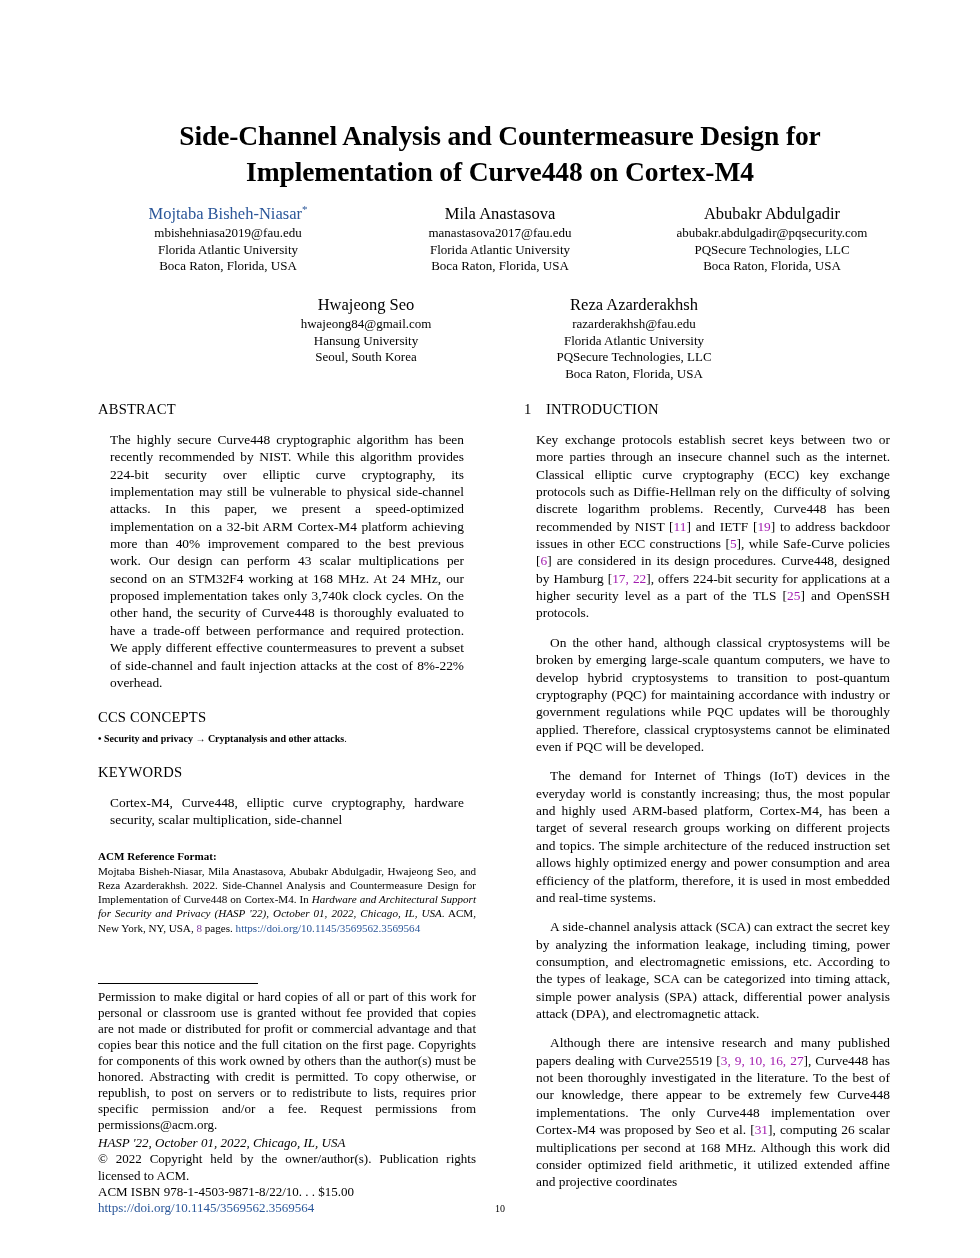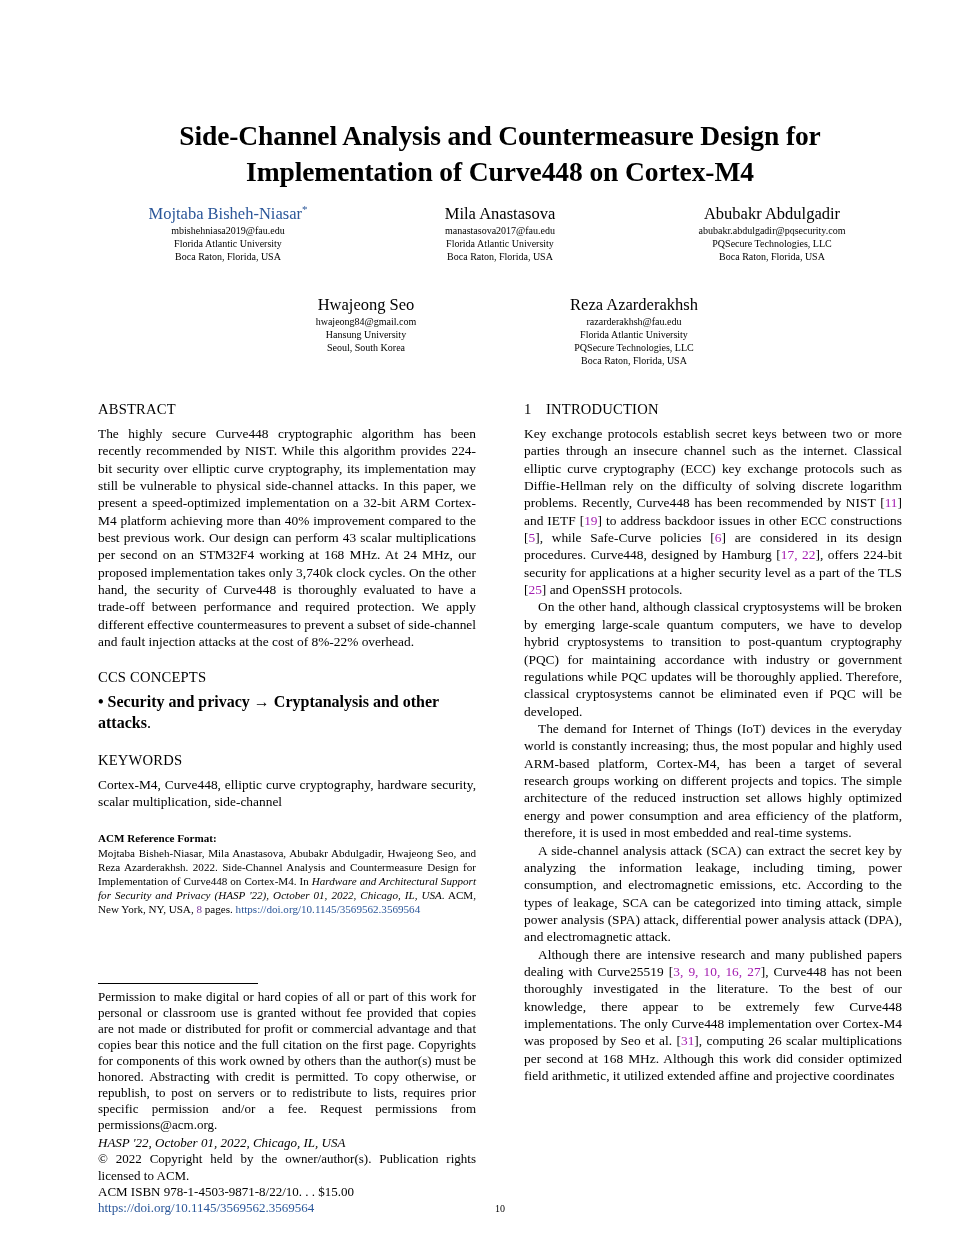--- a/index.html
+++ b/index.html
@@ -58,21 +58,21 @@
     margin-bottom: 1px;
   }
   .author-name.link { color: #2a5699; }
   .author-sup {
     font-size: 11px;
     vertical-align: super;
     line-height: 0;
   }
   .author-email,
   .author-affil {
-    font-size: 10px;
+    font-size: 13px;
     display: block;
   }
   .authors-row-2 .author {
     flex: 0 0 auto;
     width: 268px;
   }
   .authors-row-2 .spacer-l { width: 134px; flex: 0 0 auto; }
 
   
   .col {
@@ -90,28 +90,28 @@
     font-weight: normal;
     margin: 0 0 6px 0;
     letter-spacing: 0.2px;
   }
   h2.sec-head .num {
     display: inline-block;
     width: 22px;
   }
   .blk { margin-bottom: 17px; }
   p.body {
-    margin: 0;
+    margin: 12px;
     text-align: justify;
     text-justify: inter-word;
     hyphens: manual;
   }
   p.body + p.body { text-indent: 14px; }
 
-  .ccs-line { font-weight: bold; font-size: 16px; margin: 0; }
+  .ccs-line { font-weight: bold; font-size: 10px; margin: 0; }
   .ccs-line .bullet { font-weight: bold; }
   .ccs-line .tail { font-weight: normal; }
 
   
   .acmref {
     margin-top: 20px;
     font-size: 11.1px;
     line-height: 1.28;
     text-align: justify;
   }

